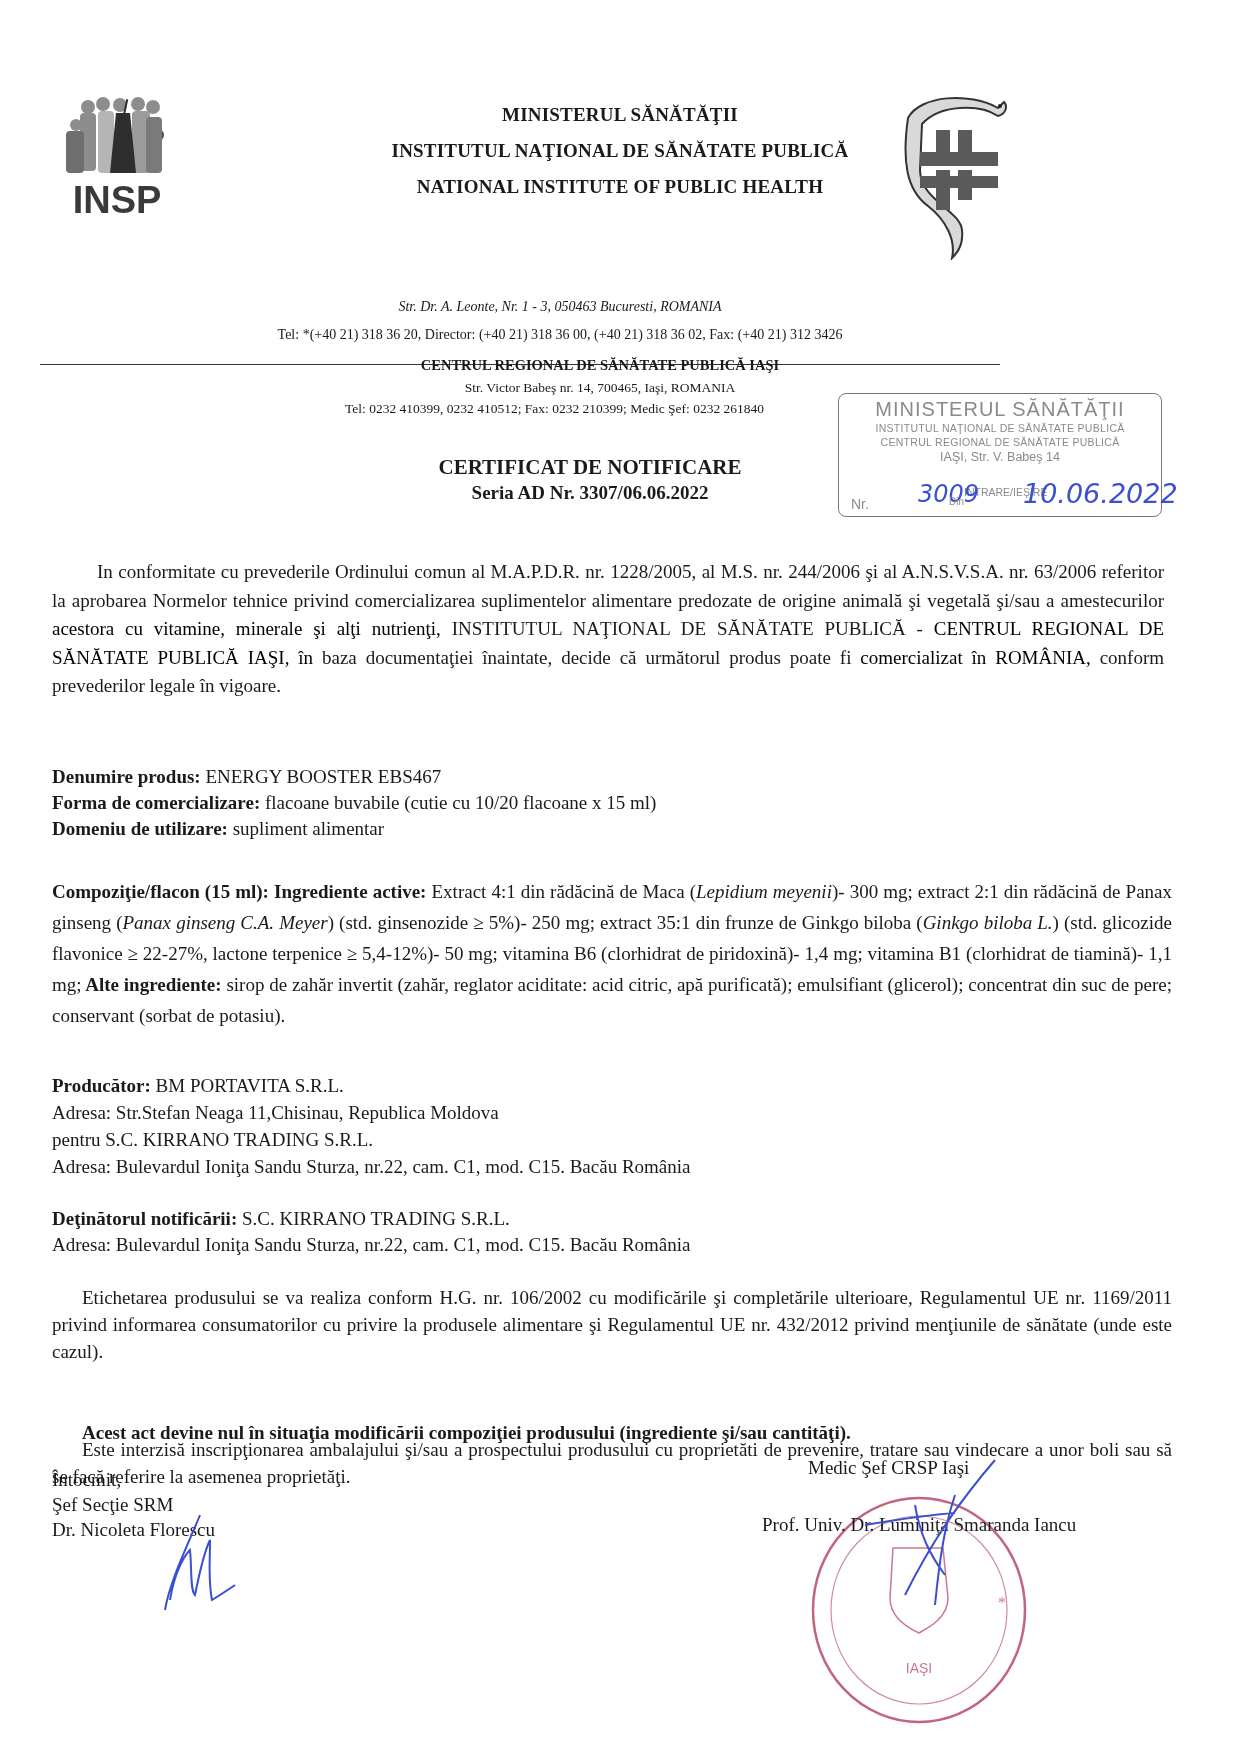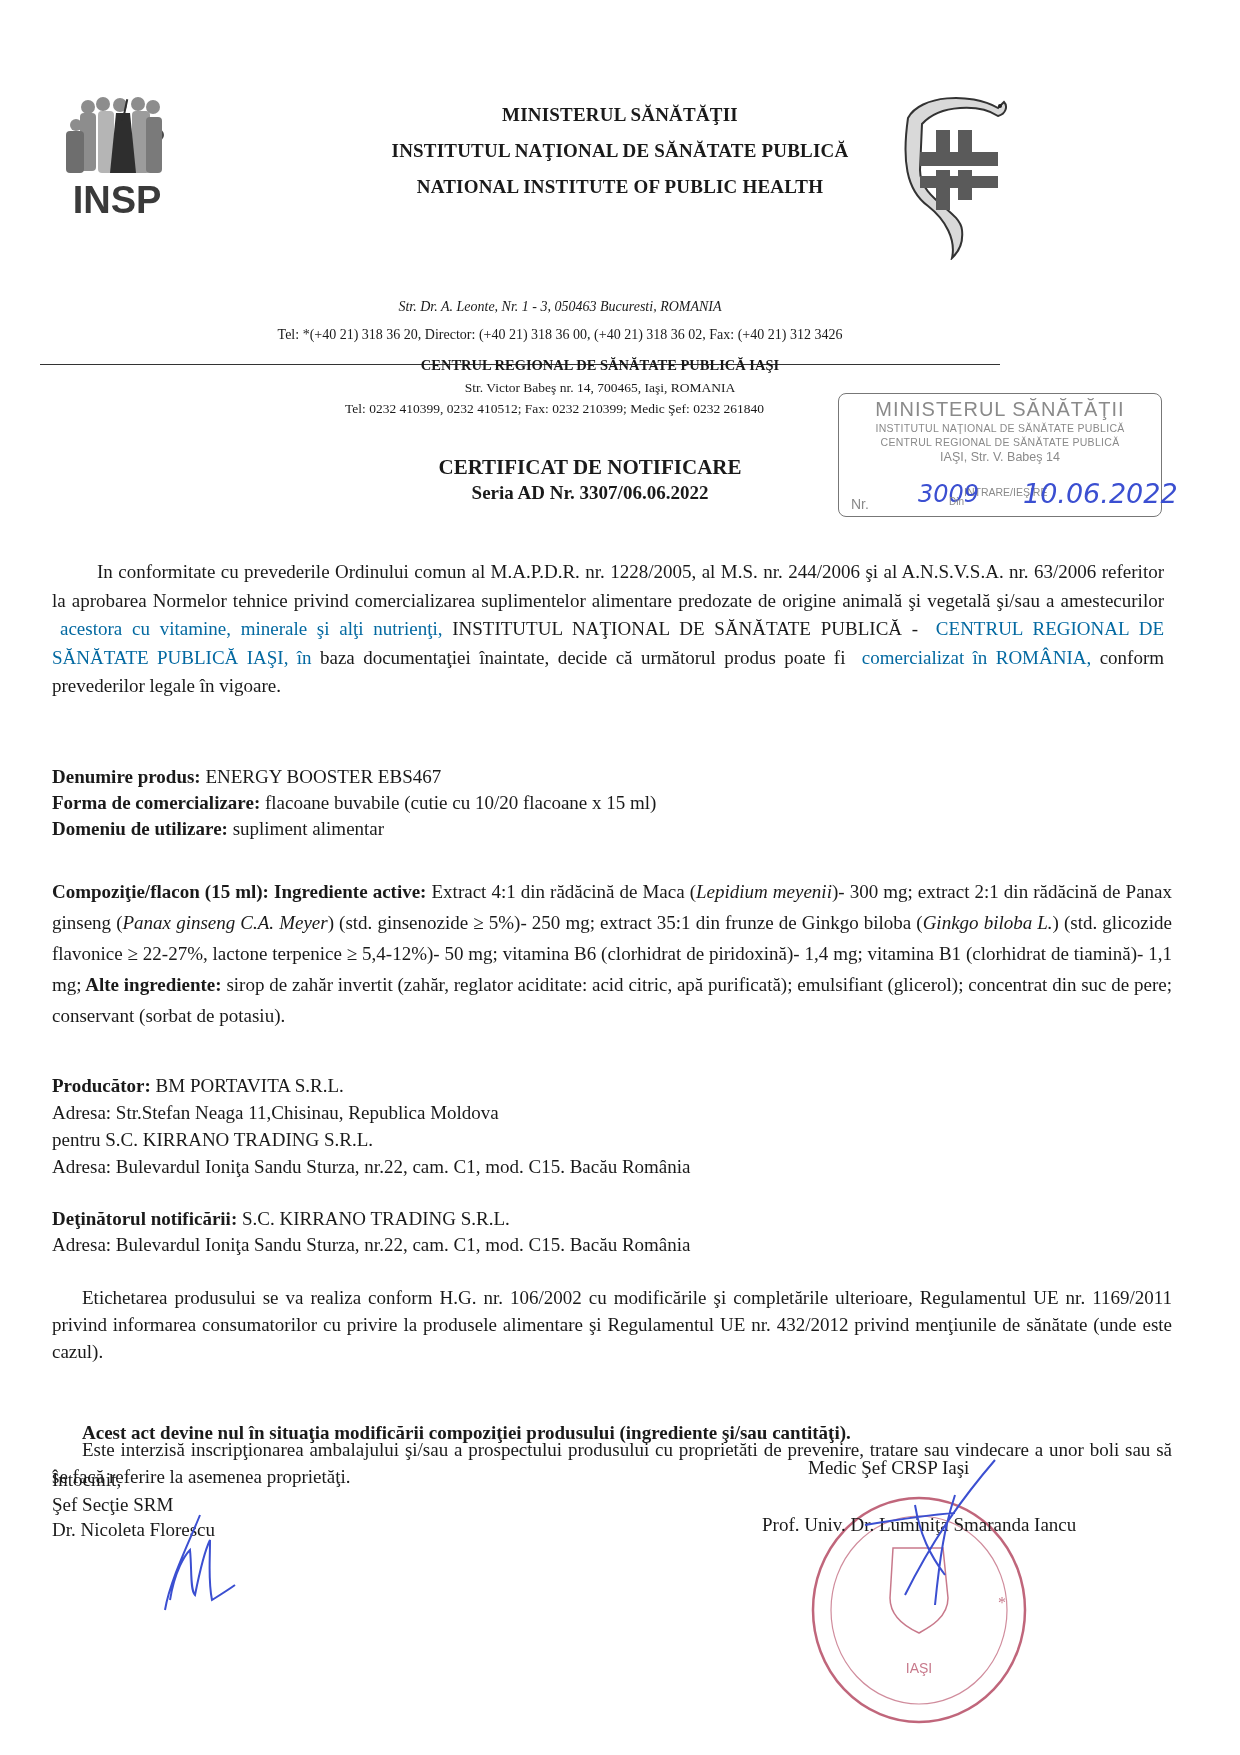--- a/index.html
+++ b/index.html
@@ -30,21 +30,21 @@
   .stamp .s4 { font-size: 12.5px; line-height: 16px; }
   .stamp .s5 { font-size: 10.5px; position: absolute; left: 125px; top: 92px; }
   .stamp .nr-lbl { position: absolute; left: 12px; top: 102px; font-size: 14px; }
   .stamp .din-lbl { position: absolute; left: 110px; top: 102px; font-size: 10px; }
   .stamp .hw { position: absolute; color: #3b4fd1; font-family: "DejaVu Sans", sans-serif; font-style: italic; margin-left: 44px; }
   .stamp .nr-val { left: 35px; top: 86px; font-size: 24px; }
   .stamp .din-val { left: 140px; top: 84px; font-size: 27px; }
   
   .para { left: 52px; width: 1120px; font-size: 19px; line-height: 28.5px; text-align: justify; }
   .para .indent { display: inline-block; width: 45px; }
-  .grey { color: #0369a1; margin-left: 8px; }
+  .grey { color: #000000; }
   b { font-weight: bold; }
   i { font-style: italic; }
   .line { left: 52px; font-size: 19px; line-height: 26px; white-space: nowrap; }
   
   .sig-left { left: 52px; top: 1467px; font-size: 19px; line-height: 25px; }
   .sig-right-title { left: 808px; top: 1457px; font-size: 19px; }
   .sig-right-name { left: 762px; top: 1514px; font-size: 19px; }
   .sign { position: absolute; }
   .seal { left: 808px; top: 1488px; width: 222px; height: 240px; }
 </style>

